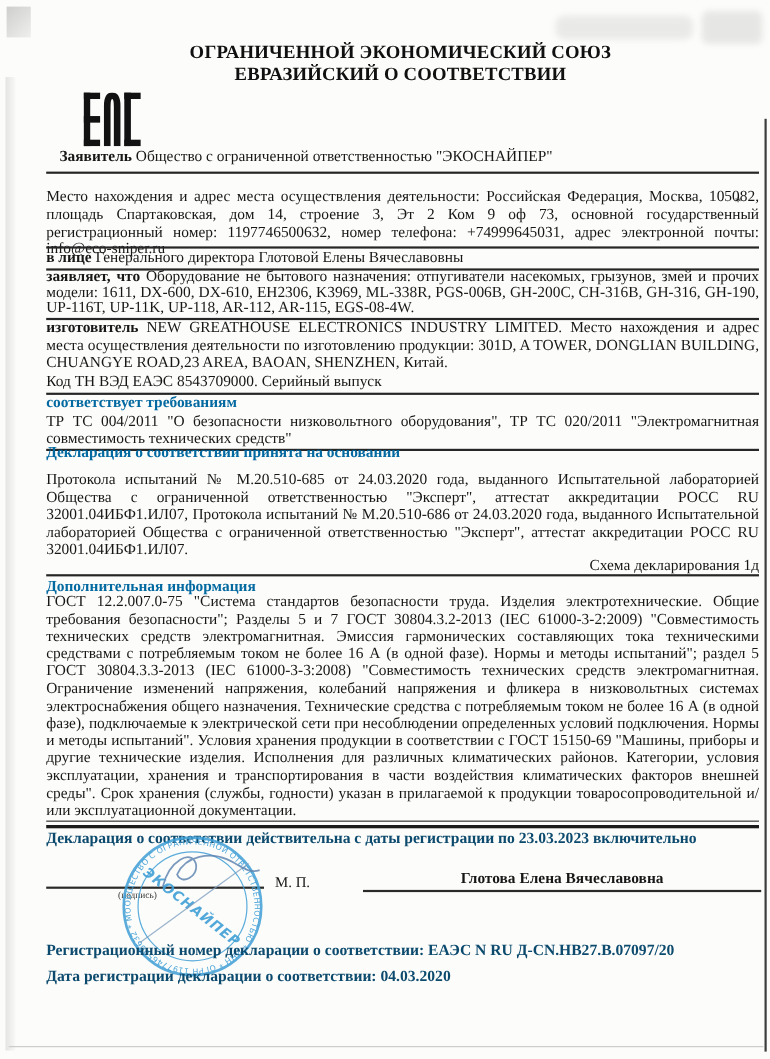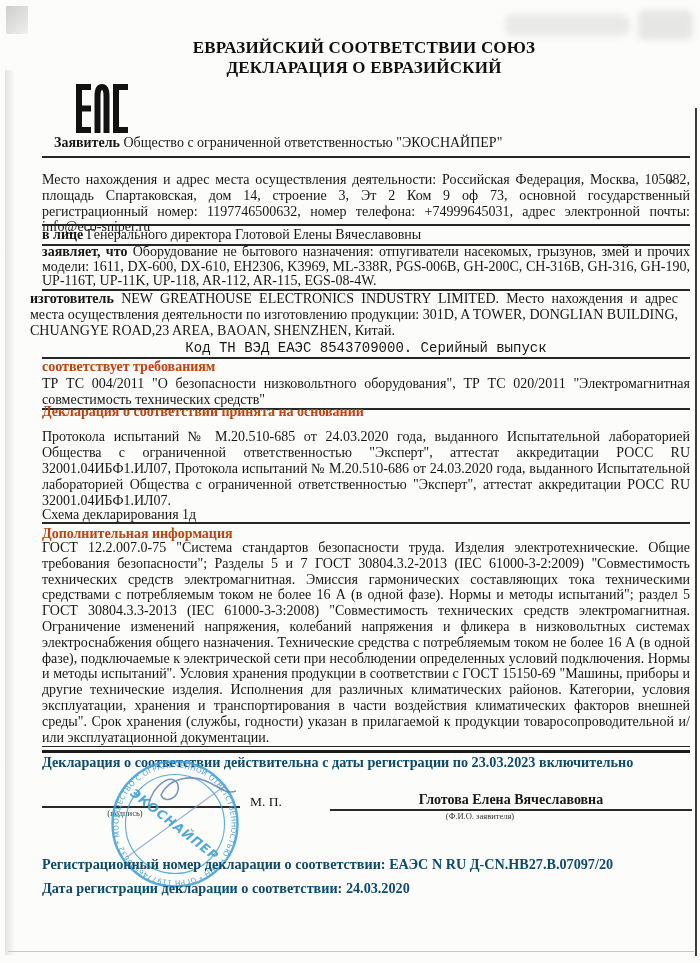--- a/index.html
+++ b/index.html
@@ -4,43 +4,43 @@
 <style>
   html,body{margin:0;padding:0;background:#888;}
   .page{position:relative;width:700px;height:963px;margin:0 auto;background:#fcfcfa;
         font-family:"Liberation Serif",serif;color:#171717;overflow:hidden;}
   .abs{position:absolute;}
   .doc-title{position:absolute;left:30px;width:668px;text-align:center;
              font-weight:bold;font-size:17px;letter-spacing:.2px;color:#101010;}
   .para{margin:0;font-size:14px;text-align:justify;}
   .lbl{font-weight:bold;}
   .lbl::after{content:" ";}
-  .h-bold{font-weight:bold;font-size:14px;color:#c2410c;}
+  .h-bold{font-weight:bold;font-size:14px;color:#0369a1;}
   .rule{position:absolute;left:42px;width:648px;height:2px;background:#262626;}
   .rule.thin{height:1.2px;}
   .rule.thick{height:3px;background:#1b1b1b;}
   .cap{font-size:8.5px;color:#333;text-align:center;}
   .sigline{position:absolute;height:1.5px;background:#2a2a2a;}
   .boldline{font-weight:bold;font-size:14.2px;color:#0c4a6e;}
   .artifact{position:absolute;pointer-events:none;}
 </style>
 </head>
 <body>
 
 <div class="page">
 
   <div class="artifact" style="left:6px;top:6px;width:22px;height:28px;background:linear-gradient(135deg,#c6c6c4,#ededeb);opacity:.85;"></div>
   <div class="artifact" style="left:505px;top:14px;width:125px;height:22px;background:#e2e2e0;border-radius:8px;filter:blur(3px);opacity:.7;"></div>
   <div class="artifact" style="left:638px;top:10px;width:55px;height:30px;background:#dededc;border-radius:6px;filter:blur(3px);opacity:.7;"></div>
   <div class="artifact" style="left:5px;top:70px;width:9px;height:885px;background:linear-gradient(to right,#dcdcda,#f7f7f5);opacity:.75;"></div>
   <div class="artifact" style="left:695px;top:108px;width:2px;height:848px;background:#3c3c3c;"></div>
   <div class="artifact" style="left:8px;top:951px;width:686px;height:1px;background:#c8c8c6;"></div>
 
-  <div class="doc-title" style="top:38px;">ЕВРАЗИЙСКИЙ СООТВЕТСТВИИ СОЮЗ</div>
-  <div class="doc-title" style="top:58px;">ДЕКЛАРАЦИЯ О ЕВРАЗИЙСКИЙ</div>
+  <div class="doc-title" style="top:38px;">ОГРАНИЧЕННОЙ ЭКОНОМИЧЕСКИЙ СОЮЗ</div>
+  <div class="doc-title" style="top:58px;">ЕВРАЗИЙСКИЙ О СООТВЕТСТВИИ</div>
 
   <svg class="abs" style="left:76px;top:84px;" width="52" height="49" viewBox="0 0 52 49">
     <g fill="#121212">
       <rect x="0" y="0" width="6" height="49"></rect>
       <rect x="0" y="0" width="15" height="6"></rect>
       <rect x="0" y="21.5" width="15" height="6"></rect>
       <rect x="0" y="43" width="15" height="6"></rect>
       <path d="M18.5 49 V12 Q18.5 0 26 0 Q33.5 0 33.5 12 V49 H27.5 V13 Q27.5 6 26 6 Q24.5 6 24.5 13 V49 Z"></path>
       <rect x="37" y="0" width="6" height="49"></rect>
       <rect x="37" y="0" width="15" height="6"></rect>
@@ -60,48 +60,47 @@
   <p class="para abs" style="left:42px;top:227px;width:648px;">
     <b class="lbl">в лице</b><span>Генерального директора Глотовой Елены Вячеславовны</span>
   </p>
   <div class="rule" style="top:244px;"></div>
 
   <p class="para abs" style="left:42px;top:245px;width:648px;line-height:14.6px;">
     <b class="lbl">заявляет, что</b><span>Оборудование не бытового назначения: отпугиватели насекомых, грызунов, змей и прочих модели: 1611, DX-600, DX-610, EH2306, K3969, ML-338R, PGS-006B, GH-200C, CH-316B, GH-316, GH-190, UP-116T, UP-11K, UP-118, AR-112, AR-115, EGS-08-4W.</span>
   </p>
   <div class="rule" style="top:289px;"></div>
 
-  <p class="para abs" style="left:30px;top:291px;width:648px;line-height:16px;">
+  <p class="para abs" style="left:42px;top:291px;width:648px;line-height:16px;">
     <b class="lbl">изготовитель</b><span>NEW GREATHOUSE ELECTRONICS INDUSTRY LIMITED. Место нахождения и адрес места осуществления деятельности по изготовлению продукции: 301D, A TOWER, DONGLIAN BUILDING, CHUANGYE ROAD,23 AREA, BAOAN, SHENZHEN, Китай.</span>
   </p>
-  <p class="para abs" style="left:42px;top:340px;width:648px;text-align:center;font-family:Liberation Mono, monospace;">Код ТН ВЭД ЕАЭС 8543709000. Серийный выпуск</p>
+  <p class="para abs" style="left:42px;top:340px;width:648px;text-align:left;">Код ТН ВЭД ЕАЭС 8543709000. Серийный выпуск</p>
   <div class="rule" style="top:357px;"></div>
 
   <div class="h-bold abs" style="left:42px;top:359px;">соответствует требованиям</div>
   <p class="para abs" style="left:42px;top:376px;width:648px;line-height:15.5px;">ТР ТС 004/2011 "О безопасности низковольтного оборудования", ТР ТС 020/2011 "Электромагнитная совместимость технических средств"</p>
   <div class="rule" style="top:408px;"></div>
 
   <div class="h-bold abs" style="left:42px;top:404px;">Декларация о соответствии принята на основании</div>
   <p class="para abs" style="left:42px;top:429px;width:648px;line-height:16px;">Протокола испытаний № М.20.510-685 от 24.03.2020 года, выданного Испытательной лабораторией Общества с ограниченной ответственностью "Эксперт", аттестат аккредитации РОСС RU 32001.04ИБФ1.ИЛ07, Протокола испытаний № М.20.510-686 от 24.03.2020 года, выданного Испытательной лабораторией Общества с ограниченной ответственностью "Эксперт", аттестат аккредитации РОСС RU 32001.04ИБФ1.ИЛ07.</p>
-  <p class="para abs" style="left:42px;top:507px;width:648px;text-align:left;">Схема декларирования 1д</p>
+  <p class="para abs" style="left:42px;top:507px;width:648px;text-align:right;">Схема декларирования 1д</p>
   <div class="rule" style="top:522px;"></div>
 
   <div class="h-bold abs" style="left:42px;top:526px;">Дополнительная информация</div>
   <p class="para abs" style="left:42px;top:540px;width:648px;line-height:15.8px;">ГОСТ 12.2.007.0-75 "Система стандартов безопасности труда. Изделия электротехнические. Общие требования безопасности"; Разделы 5 и 7 ГОСТ 30804.3.2-2013 (IEC 61000-3-2:2009) "Совместимость технических средств электромагнитная. Эмиссия гармонических составляющих тока техническими средствами с потребляемым током не более 16 А (в одной фазе). Нормы и методы испытаний"; раздел 5 ГОСТ 30804.3.3-2013 (IEC 61000-3-3:2008) "Совместимость технических средств электромагнитная. Ограничение изменений напряжения, колебаний напряжения и фликера в низковольтных системах электроснабжения общего назначения. Технические средства с потребляемым током не более 16 А (в одной фазе), подключаемые к электрической сети при несоблюдении определенных условий подключения. Нормы и методы испытаний". Условия хранения продукции в соответствии с ГОСТ 15150-69 "Машины, приборы и другие технические изделия. Исполнения для различных климатических районов. Категории, условия эксплуатации, хранения и транспортирования в части воздействия климатических факторов внешней среды". Срок хранения (службы, годности) указан в прилагаемой к продукции товаросопроводительной и/или эксплуатационной документации.</p>
   <div class="rule thin" style="top:746px;"></div>
   <div class="rule thick" style="top:750px;"></div>
 
   <div class="boldline abs" style="left:42px;top:754px;width:648px;">Декларация о соответствии  действительна с даты регистрации по 23.03.2023 включительно</div>
 
   <div class="sigline" style="left:42px;top:806px;width:198px;"></div>
   <div class="cap abs" style="left:70px;top:808px;width:110px;">(подпись)</div>
   <div class="abs" style="left:250px;top:794px;font-size:13.5px;">М. П.</div>
   <div class="abs" style="left:330px;top:792px;width:362px;text-align:center;font-size:14px;font-weight:bold;">Глотова Елена Вячеславовна</div>
   <div class="sigline" style="left:330px;top:809px;width:362px;"></div>
-  <div class="cap abs" style="left:330px;top:811px;width:300px;">(Ф.И.О. заявителя)</div>
 
   <svg class="abs" style="left:108px;top:757px;" width="134" height="134" viewBox="0 0 134 134">
     <g fill="none" stroke="#3f9fd6" opacity="0.85">
       <circle cx="67" cy="67" r="62.5" stroke-width="2.4"></circle>
       <circle cx="67" cy="67" r="49.5" stroke-width="1.1"></circle>
     </g>
     <defs>
       <path id="ringpath" d="M 10.5 67 A 56.5 56.5 0 1 1 123.5 67 A 56.5 56.5 0 1 1 10.5 67"></path>
     </defs>
     <text font-size="7.2" fill="#3f9fd6" opacity="0.92" letter-spacing="0.3" font-family="'DejaVu Sans',sans-serif">
@@ -114,16 +113,16 @@
   <svg class="abs" style="left:138px;top:764px;" width="120" height="55" viewBox="0 0 120 55">
     <path d="M10 42 C 16 18, 36 8, 40 21 C 43 33, 27 41, 23 31 C 31 13, 54 11, 68 17 C 80 22, 88 31, 98 27" stroke="#6286b2" stroke-width="1.6" fill="none" opacity="0.85"></path>
   </svg>
 
   <div class="boldline abs" style="left:42px;top:856px;width:648px;">
     <span>Регистрационный номер декларации о соответствии:</span>
     <span>ЕАЭС N RU Д-CN.НВ27.В.07097/20</span>
   </div>
   <div class="boldline abs" style="left:42px;top:880px;width:648px;">
     <span>Дата регистрации декларации о соответствии:</span>
-    <span>24.03.2020</span>
+    <span>04.03.2020</span>
   </div>
 
 </div>
 
 </body></html>

